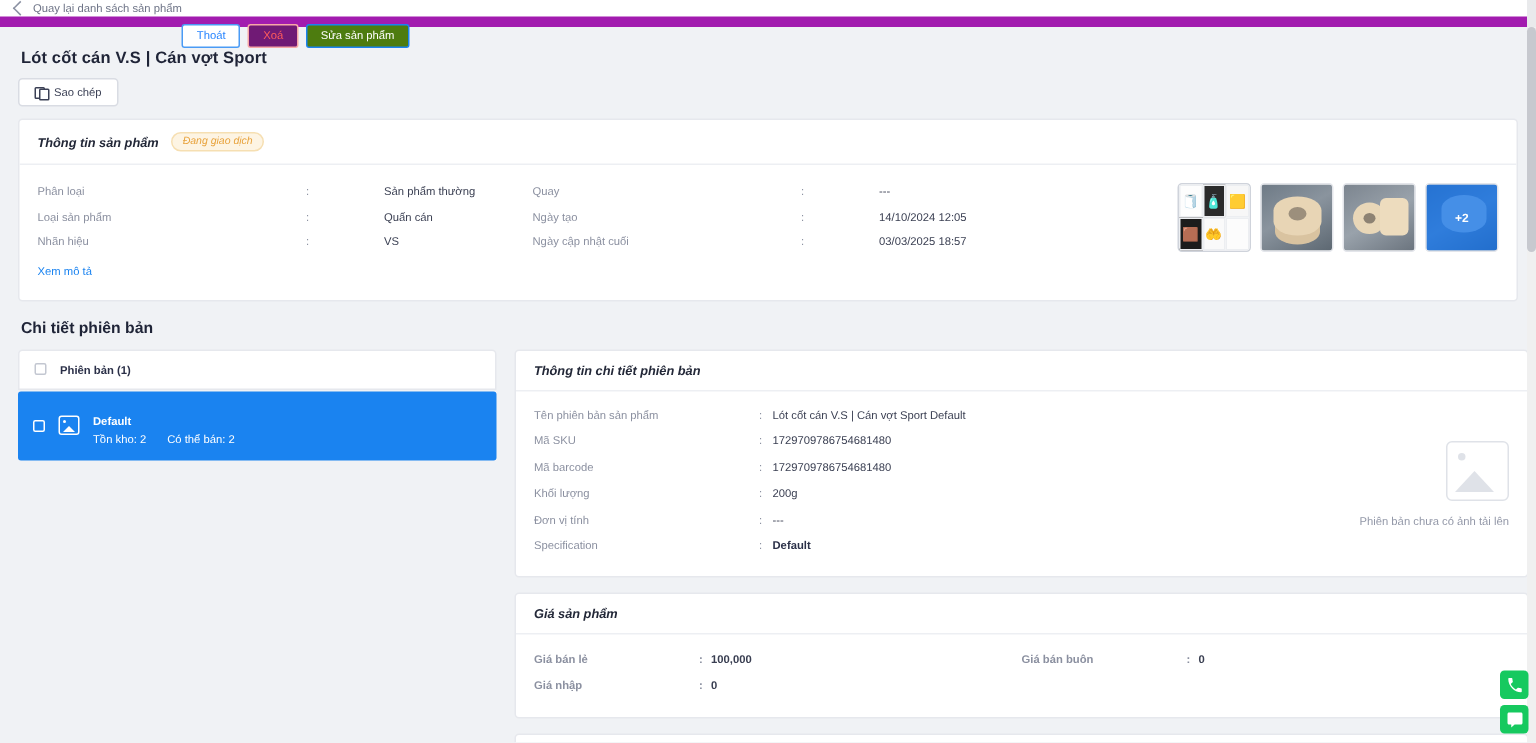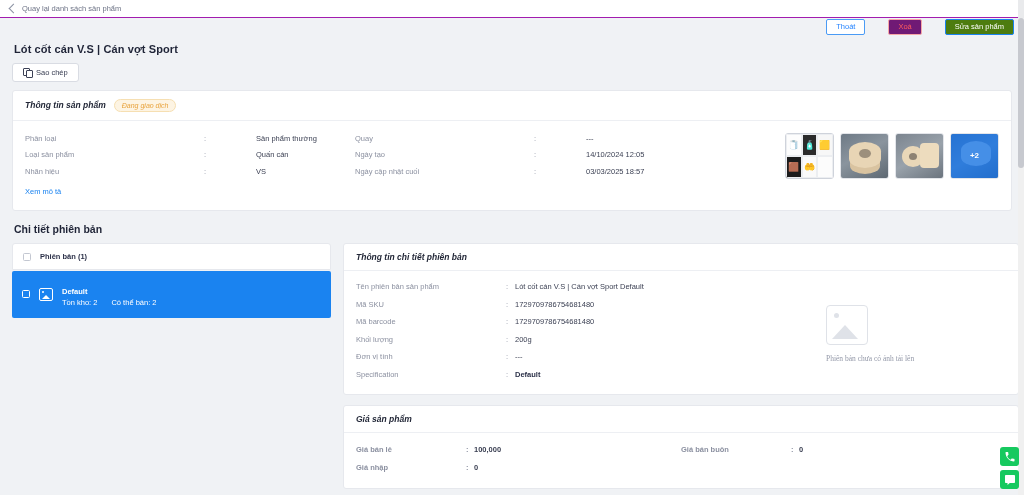--- a/index.html
+++ b/index.html
@@ -9,36 +9,36 @@
     font-family: "Liberation Sans", sans-serif;
     background: #f0f2f5;
     color: #2b2f40;
     overflow: hidden;
   }
   .app { width: 1024px; height: 495px; position: relative; display: flex; flex-direction: column; }
 
   
   .topbar {
     height: 18px; background: #ffffff; flex: 0 0 18px;
-    display: flex; align-items: center; justify-content: space-between;
-    padding: 0 6px 0 6px; border-bottom: 1px solid #a21caf;
+    display: flex; align-items: center; 
+    padding: 0 6px 0 6px; border-bottom: 7px solid #a21caf;
   }
   .back-link { display: flex; align-items: center; gap: 5px; cursor: pointer; }
   .back-chev { width: 7px; height: 7px; border-left: 1.2px solid #8a90a2; border-bottom: 1.2px solid #8a90a2;
                transform: rotate(45deg); margin-left: 4px; }
   .back-text { font-size: 7.5px; color: #6d7386; }
-  .topbar-actions { display: flex; align-items: center; gap: 23px; padding-right: 4px; margin-top: 37px; }
+  .topbar-actions { display: flex; align-items: center; gap: 5px; padding-right: 4px; margin-top: 37px; }
   .btn { font-size: 7.5px; border-radius: 2px; padding: 3px 9px; cursor: pointer;
          font-family: "Liberation Sans", sans-serif; line-height: 1; }
   .btn-outline-blue { border: 1px solid #4a9bf5; color: #2684ff; background: #fff; }
   .btn-outline-red { border: 1px solid #f7a7a7; color: #ff5c5c; background: #701a75; }
   .btn-primary { border: 1px solid #1a83f0; color: #fff; background: #4d7c0f; font-weight: normal; }
 
   
-  .page { flex: 1; overflow: hidden; padding: 16px 12px; }
+  .page { flex: 1; overflow: hidden; padding: 6px 12px; }
 
   .page-title { font-size: 11px; font-weight: bold; color: #1f2437; margin: 9px 0 7px 2px; letter-spacing: .1px; }
 
   .btn-copy {
     display: inline-flex; align-items: center; gap: 5px;
     background: #fff; border: 1px solid #d9dce3; border-radius: 3px;
     padding: 4px 10px; font-size: 7.5px; color: #3b4055; cursor: pointer;
   }
   .copy-ico { position: relative; width: 8px; height: 8px; display: inline-block; }
   .copy-ico::before, .copy-ico::after {
@@ -106,22 +106,22 @@
   
   .detail-col { flex: 1; display: flex; flex-direction: column; gap: 10px; }
   .detail-body { display: flex; padding: 8px 12px 10px 12px; }
   .detail-fields { width: 470px; }
   .d-row { display: flex; font-size: 7.5px; line-height: 1; padding: 4px 0 6px 0; }
   .d-label { width: 150px; color: #8b90a0; }
   .d-colon { width: 9px; color: #8b90a0; }
   .d-value { color: #3a3f52; }
   .d-value.strong { color: #2b3048; font-weight: bold; }
   .no-image {
-    margin-left: auto; display: flex; flex-direction: column; align-items: flex-start;
-    justify-content: center; gap: 9px; width: 180px; padding-top: 4px; font-family: Liberation Serif, serif;
+    margin-left: auto; display: flex; flex-direction: column; align-items: flex-end;
+    justify-content: center; gap: 9px; width: 180px; padding-top: 4px;
   }
   .no-image-box { width: 42px; height: 40px; border: 1.8px solid #dfe2e8; border-radius: 4px; position: relative; }
   .no-image-box::before { content: ""; position: absolute; width: 5px; height: 5px; background: #dfe2e8; border-radius: 50%; left: 7px; top: 7px; }
   .no-image-box::after { content: ""; position: absolute; left: 5px; bottom: 5px; width: 0; height: 0;
     border-left: 13px solid transparent; border-right: 13px solid transparent; border-bottom: 14px solid #dfe2e8; }
   .no-image-text { font-size: 7.5px; color: #9398a8; }
 
   .price-grid { display: flex; padding: 9px 12px 11px 12px; flex-wrap: wrap; }
   .p-row { display: flex; font-size: 7.5px; line-height: 1; padding: 4px 0 6px 0; width: 50%; font-weight: bold; }
   .p-label { width: 110px; color: #8b90a0; }

